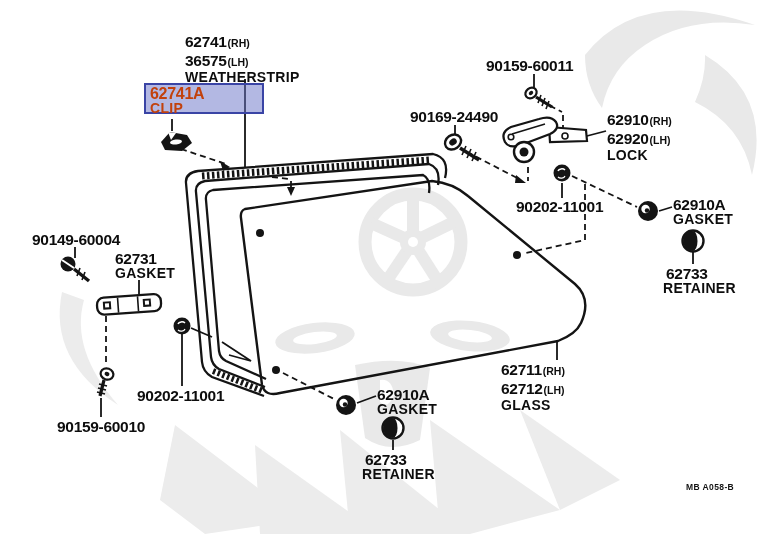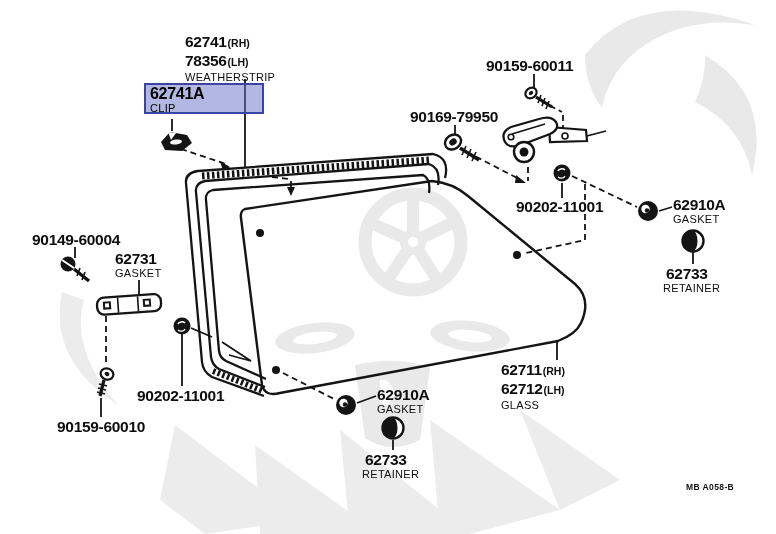--- a/index.html
+++ b/index.html
@@ -2,24 +2,24 @@
 <html><head>
 <meta charset="utf-8">
 <style>
   html,body{margin:0;padding:0;background:#fff;}
   #stage{position:relative;width:776px;height:534px;background:#ffffff;overflow:hidden;
          font-family:"Liberation Sans", sans-serif;color:#111;}
   #art{position:absolute;left:0;top:0;z-index:0;}
   .lbl{position:absolute;z-index:2;white-space:nowrap;}
   .pn{font-weight:700;font-size:15.5px;line-height:17px;letter-spacing:-0.3px;color:#0d0d0d;}
   .side{font-weight:700;font-size:10.5px;letter-spacing:0;margin-left:1px;}
-  .pname{font-weight:400;font-size:11px;line-height:12px;letter-spacing:.3px;color:#0d0d0d;}
+  .pname{font-weight:700;font-size:14px;line-height:12px;letter-spacing:.3px;color:#0d0d0d;}
   .hlbox{position:absolute;left:144px;top:83px;width:120px;height:31px;z-index:1;
          background:rgba(104,113,199,.5);border:2px solid #3a44a5;box-sizing:border-box;}
-  .hltext{color:#000000;}
+  .hltext{color:#c2410c;}
   .code{position:absolute;left:686px;top:482px;z-index:2;font-weight:700;font-size:8.5px;
         letter-spacing:.4px;color:#141414;}
 </style>
 </head>
 <body>
 
 <div id="stage">
 
   <svg id="art" width="776" height="534" viewBox="0 0 776 534">
 
@@ -185,37 +185,42 @@
       <ellipse cx="107" cy="374" rx="2.5" ry="2" transform="rotate(20 107 374)" fill="#141414" stroke="none"></ellipse>
       <path d="M 104,380 L 100,396" stroke-width="3.2"></path>
       <path d="M 99,384 L 107,386 M 98,388 L 106,390 M 97,392 L 105,394" stroke-width="1.6"></path>
     </g>
   </svg>
 
   <div class="hlbox"></div>
 
   <div class="lbl" style="left:185px;top:33px">
     <div class="pn"><span>62741</span><span class="side">(RH)</span></div>
-    <div class="pn"><span>78356</span><span class="side">(LH)</span></div>
+    <div class="pn"><span>36575</span><span class="side">(LH)</span></div>
     <div class="pname">WEATHERSTRIP</div>
   </div>
 
   <div class="lbl" style="left:150px;top:85px">
     <div class="pn hltext" style="font-size:16px">62741A</div>
     <div class="pname hltext">CLIP</div>
   </div>
 
   <div class="lbl" style="left:486px;top:57px">
     <div class="pn">90159-60011</div>
   </div>
 
   <div class="lbl" style="left:410px;top:108px">
-    <div class="pn">90169-79950</div>
-  </div>
-
+    <div class="pn">90169-24490</div>
+  </div>
+
+  <div class="lbl" style="left:607px;top:111px">
+    <div class="pn"><span>62910</span><span class="side">(RH)</span></div>
+    <div class="pn"><span>62920</span><span class="side">(LH)</span></div>
+    <div class="pname">LOCK</div>
+  </div>
 
   <div class="lbl" style="left:516px;top:198px">
     <div class="pn">90202-11001</div>
   </div>
 
   <div class="lbl" style="left:673px;top:196px">
     <div class="pn">62910A</div>
     <div class="pname">GASKET</div>
   </div>
 

